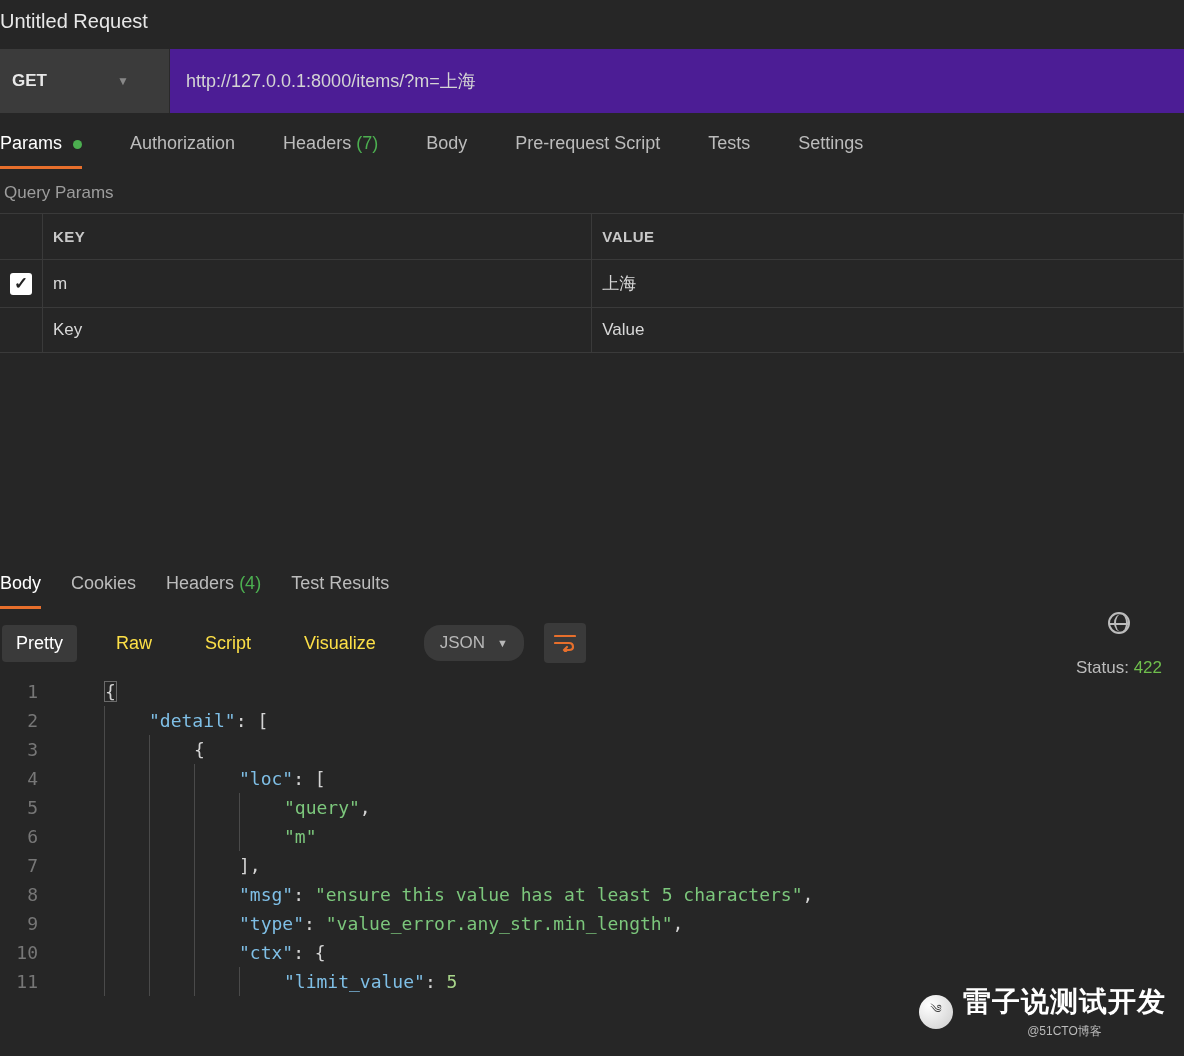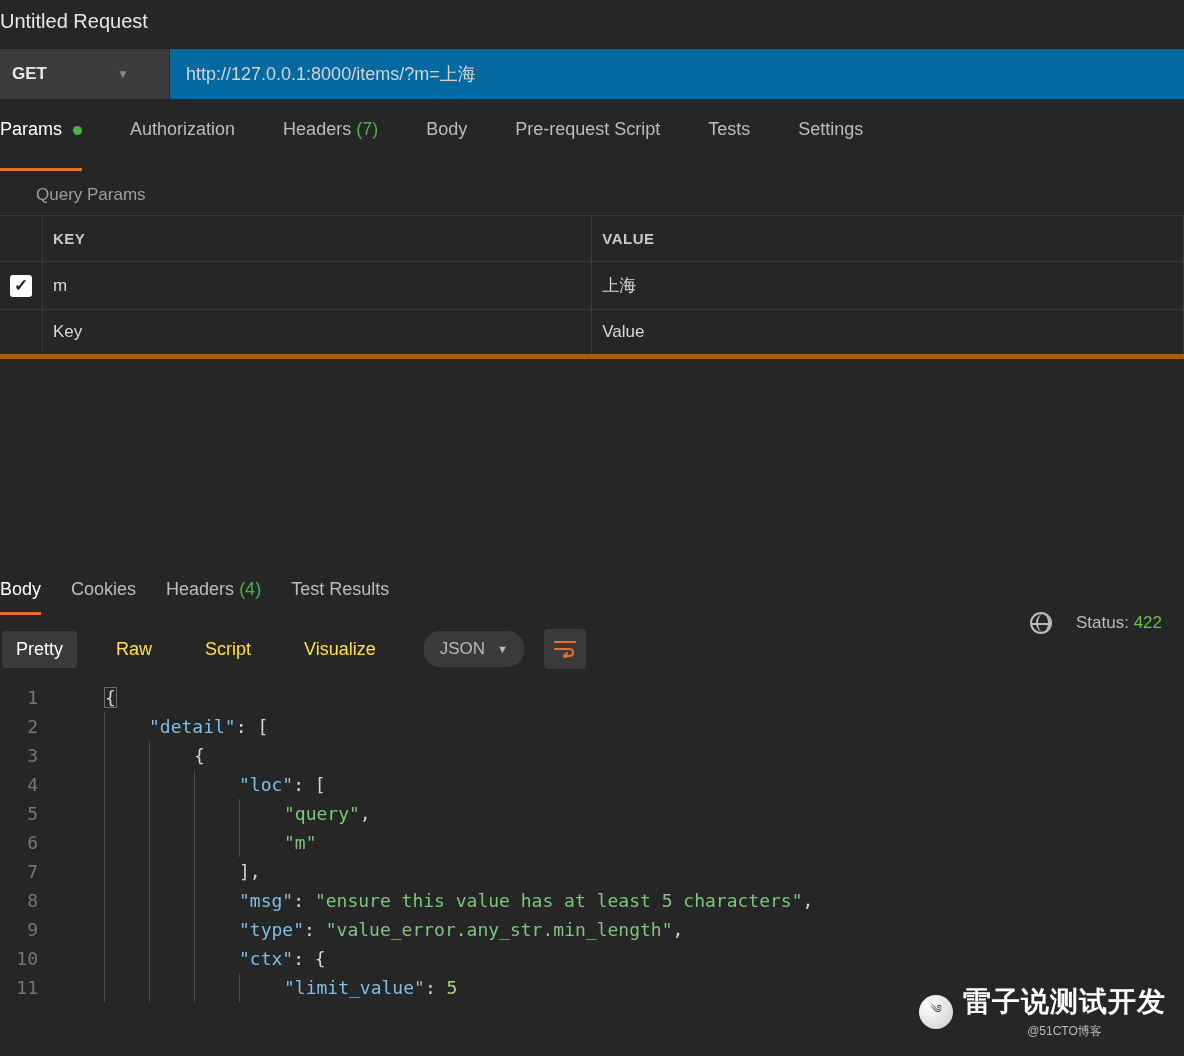--- a/index.html
+++ b/index.html
@@ -17,70 +17,70 @@
     color: #e8e8e8;
     font-size: 20px;
     font-weight: 500;
     padding: 10px 0 16px 0;
     border-radius: 10px;
   }
   .req-row {
     display: flex;
     align-items: stretch;
     background: #3b3b3b;
-    height: 50px;
+    height: 64px;
     border-radius: 9px;
   }
   .method {
     width: 170px;
     display: flex;
     align-items: center;
     padding: 0 18px 0 12px;
     gap: 70px;
     background: #3b3b3b;
     color: #e8e8e8;
     font-weight: 600;
     font-size: 17px;
     border-right: 1px solid #2a2a2a;
   }
   .method .arr { color: #888; font-size: 12px; }
   .url {
     flex: 1;
-    background: #0369a1;
+    background: #4c1d95;
     border: none;
     outline: none;
     color: #d4d4d4;
     font-size: 18px;
     padding: 0 16px;
   }
   .tabs {
     display: flex;
     gap: 48px;
     padding: 20px 0 0 0;
     align-items: baseline;
   }
   .tab {
     color: #bcbcbc;
     font-size: 18px;
-    padding-bottom: 28px;
+    padding-bottom: 12px;
     cursor: pointer;
   }
   .tab.active { color: #fff; border-bottom: 3px solid #e76f2c; }
   .dot-green {
     display:inline-block; width:9px; height:9px; background:#4caf50;
     border-radius:50%; margin-left:6px; vertical-align:middle;
   }
   .count-green { color:#4caf50; }
   .section-label {
-    color:#9d9d9d; font-size:17px; padding:14px 16px 10px 4px;margin-left:32px;
+    color:#9d9d9d; font-size:17px; padding:14px 16px 10px 4px;
   }
   table.params {
     width:100%; border-collapse:collapse;
     border-top:1px solid #3a3a3a;
-    border-bottom:5px solid #a16207;
+    border-bottom:1px solid #a16207;
   }
   table.params th {
     text-align:left; color:#c8c8c8; font-size:15px; font-weight:600;
     letter-spacing:0.5px; padding:14px 10px;
     border:1px solid #3a3a3a; border-left:none;
   }
   table.params td {
     padding:12px 10px; border:1px solid #3a3a3a; border-left:none;
     color:#d8d8d8; font-size:17px;
   }
@@ -96,21 +96,21 @@
   .resp-tabs {
     display:flex; gap:30px; align-items:baseline;
     margin-top:200px; padding-top:20px;
   }
   .resp-tab {
     color:#bcbcbc; font-size:18px; padding-bottom:12px; cursor:pointer;
   }
   .resp-tab.active { color:#fff; border-bottom:3px solid #e76f2c; }
   .status-row {
     position:absolute; right:22px; top:612px;
-    display:flex; align-items:center; gap:24px; color:#bcbcbc; font-size:17px;
+    display:flex; align-items:center; gap:24px; color:#bcbcbc; font-size:17px;flex-direction:column;
   }
   .status-row .globe {
     width:22px; height:22px; border:2px solid #bcbcbc; border-radius:50%;
     position:relative;
   }
   .status-row .globe::before {
     content:""; position:absolute; left:0; right:0; top:9px;
     border-top:2px solid #bcbcbc;
   }
   .status-row .globe::after {

